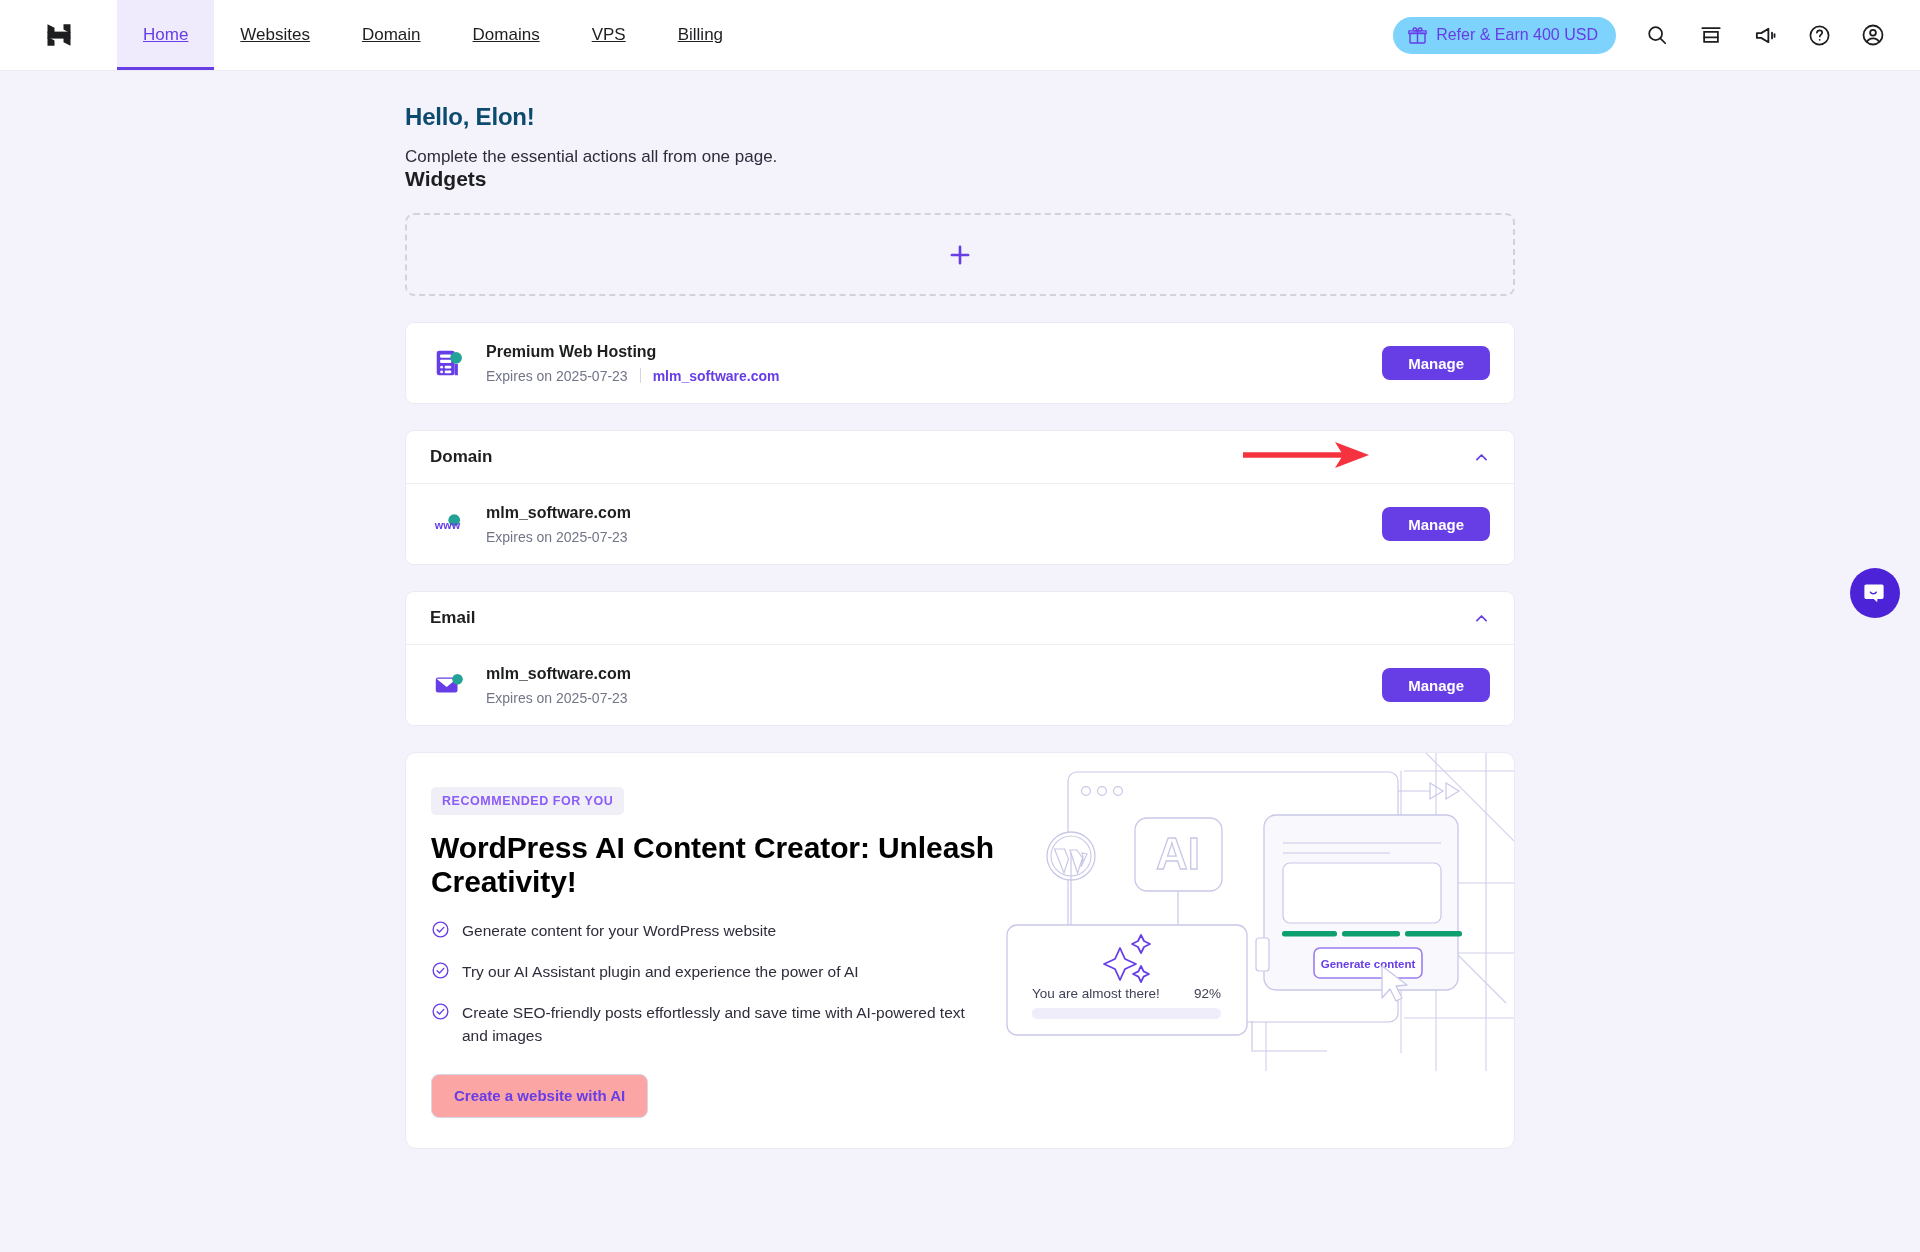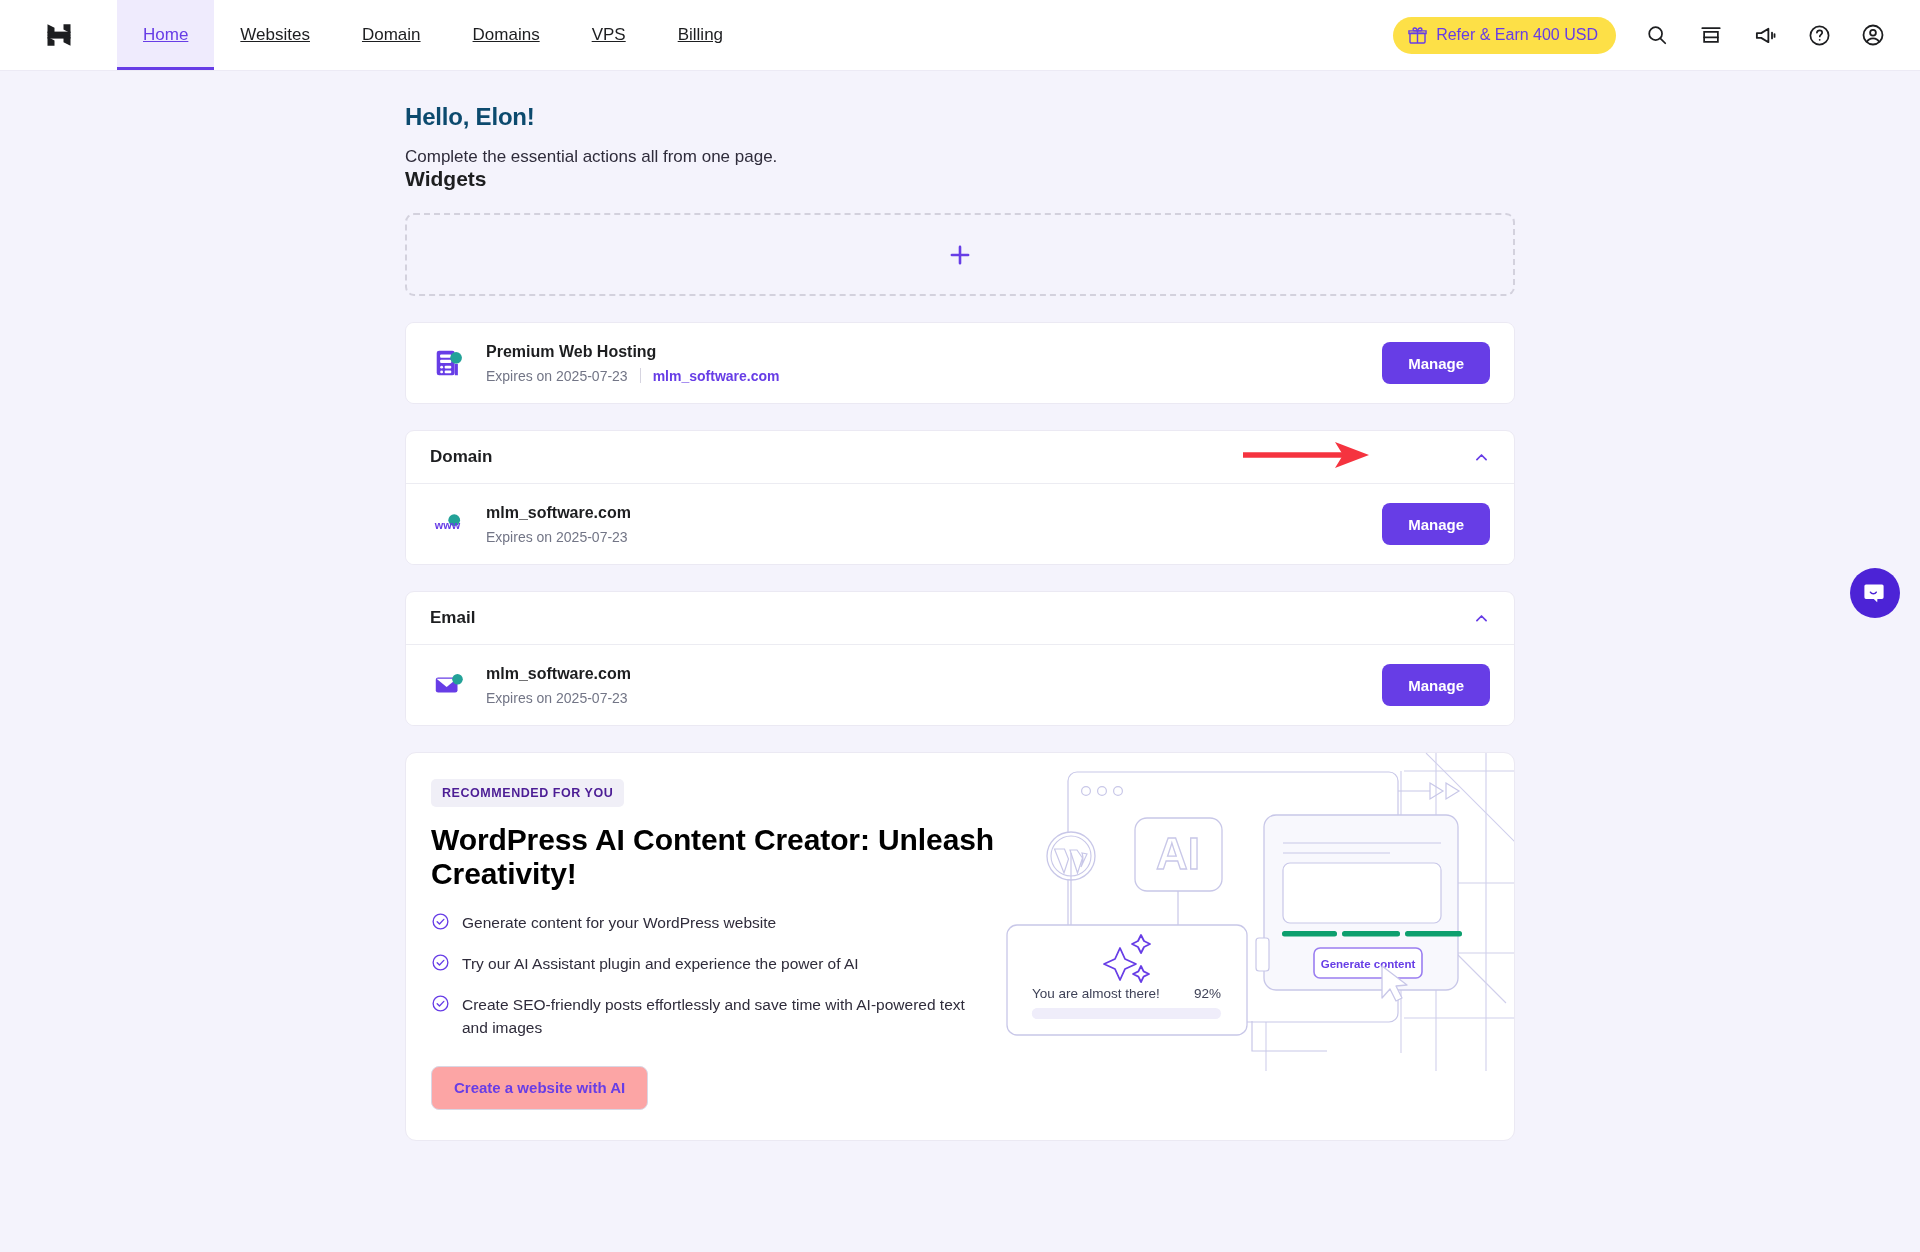--- a/index.html
+++ b/index.html
@@ -49,21 +49,21 @@
     background: #673de6;
   }
   .header-right {
     margin-left: auto;
     display: flex; align-items: center;
     gap: 8px;
     padding-right: 24px;
   }
   .refer-pill {
     display: flex; align-items: center; gap: 9px;
-    background: #fde047;
+    background: #7dd3fc;
     color: #673de6;
     border-radius: 999px;
     padding: 9px 18px 9px 15px;
     font-size: 16px;
     cursor: pointer;
     margin-right: 10px;
   }
   .icon-btn {
     width: 46px; height: 46px;
     display: flex; align-items: center; justify-content: center;
@@ -159,21 +159,21 @@
   .row-link { color: #673de6; font-weight: bold; cursor: pointer; }
   .btn-manage {
     margin-left: auto;
     background: #673de6;
     color: #fff;
     border: none;
     border-radius: 8px;
     font-size: 15px;
     font-weight: bold;
     padding: 0 26px;
-    height: 42px;
+    height: 34px;
     cursor: pointer;
     font-family: "Liberation Sans", sans-serif;
   }
 
   
   .arrow-annot {
     position: absolute;
     left: 1243px;
     top: 440px;
     width: 138px;
@@ -194,26 +194,27 @@
     min-height: 318px;
   }
   .rec-left {
     padding: 26px 0 30px 25px;
     width: 600px;
     flex: 0 0 auto;
   }
   .rec-badge {
     display: inline-block;
     background: #f0eff7;
-    color: #4c1d95;
+    color: #8b5cf6;
     font-size: 12.5px;
     font-weight: bold;
     letter-spacing: 0.55px;
     padding: 7px 11px;
     border-radius: 5px;
+    margin-top: 8px;
   }
   .rec-title {
     margin-top: 16px;
     font-size: 30px;
     font-weight: bold;
     color: #000000;
     letter-spacing: -0.1px;
   }
   .rec-list { margin-top: 20px; display: flex; flex-direction: column; gap: 17px; }
   .rec-item { display: flex; gap: 12px; align-items: flex-start; }

